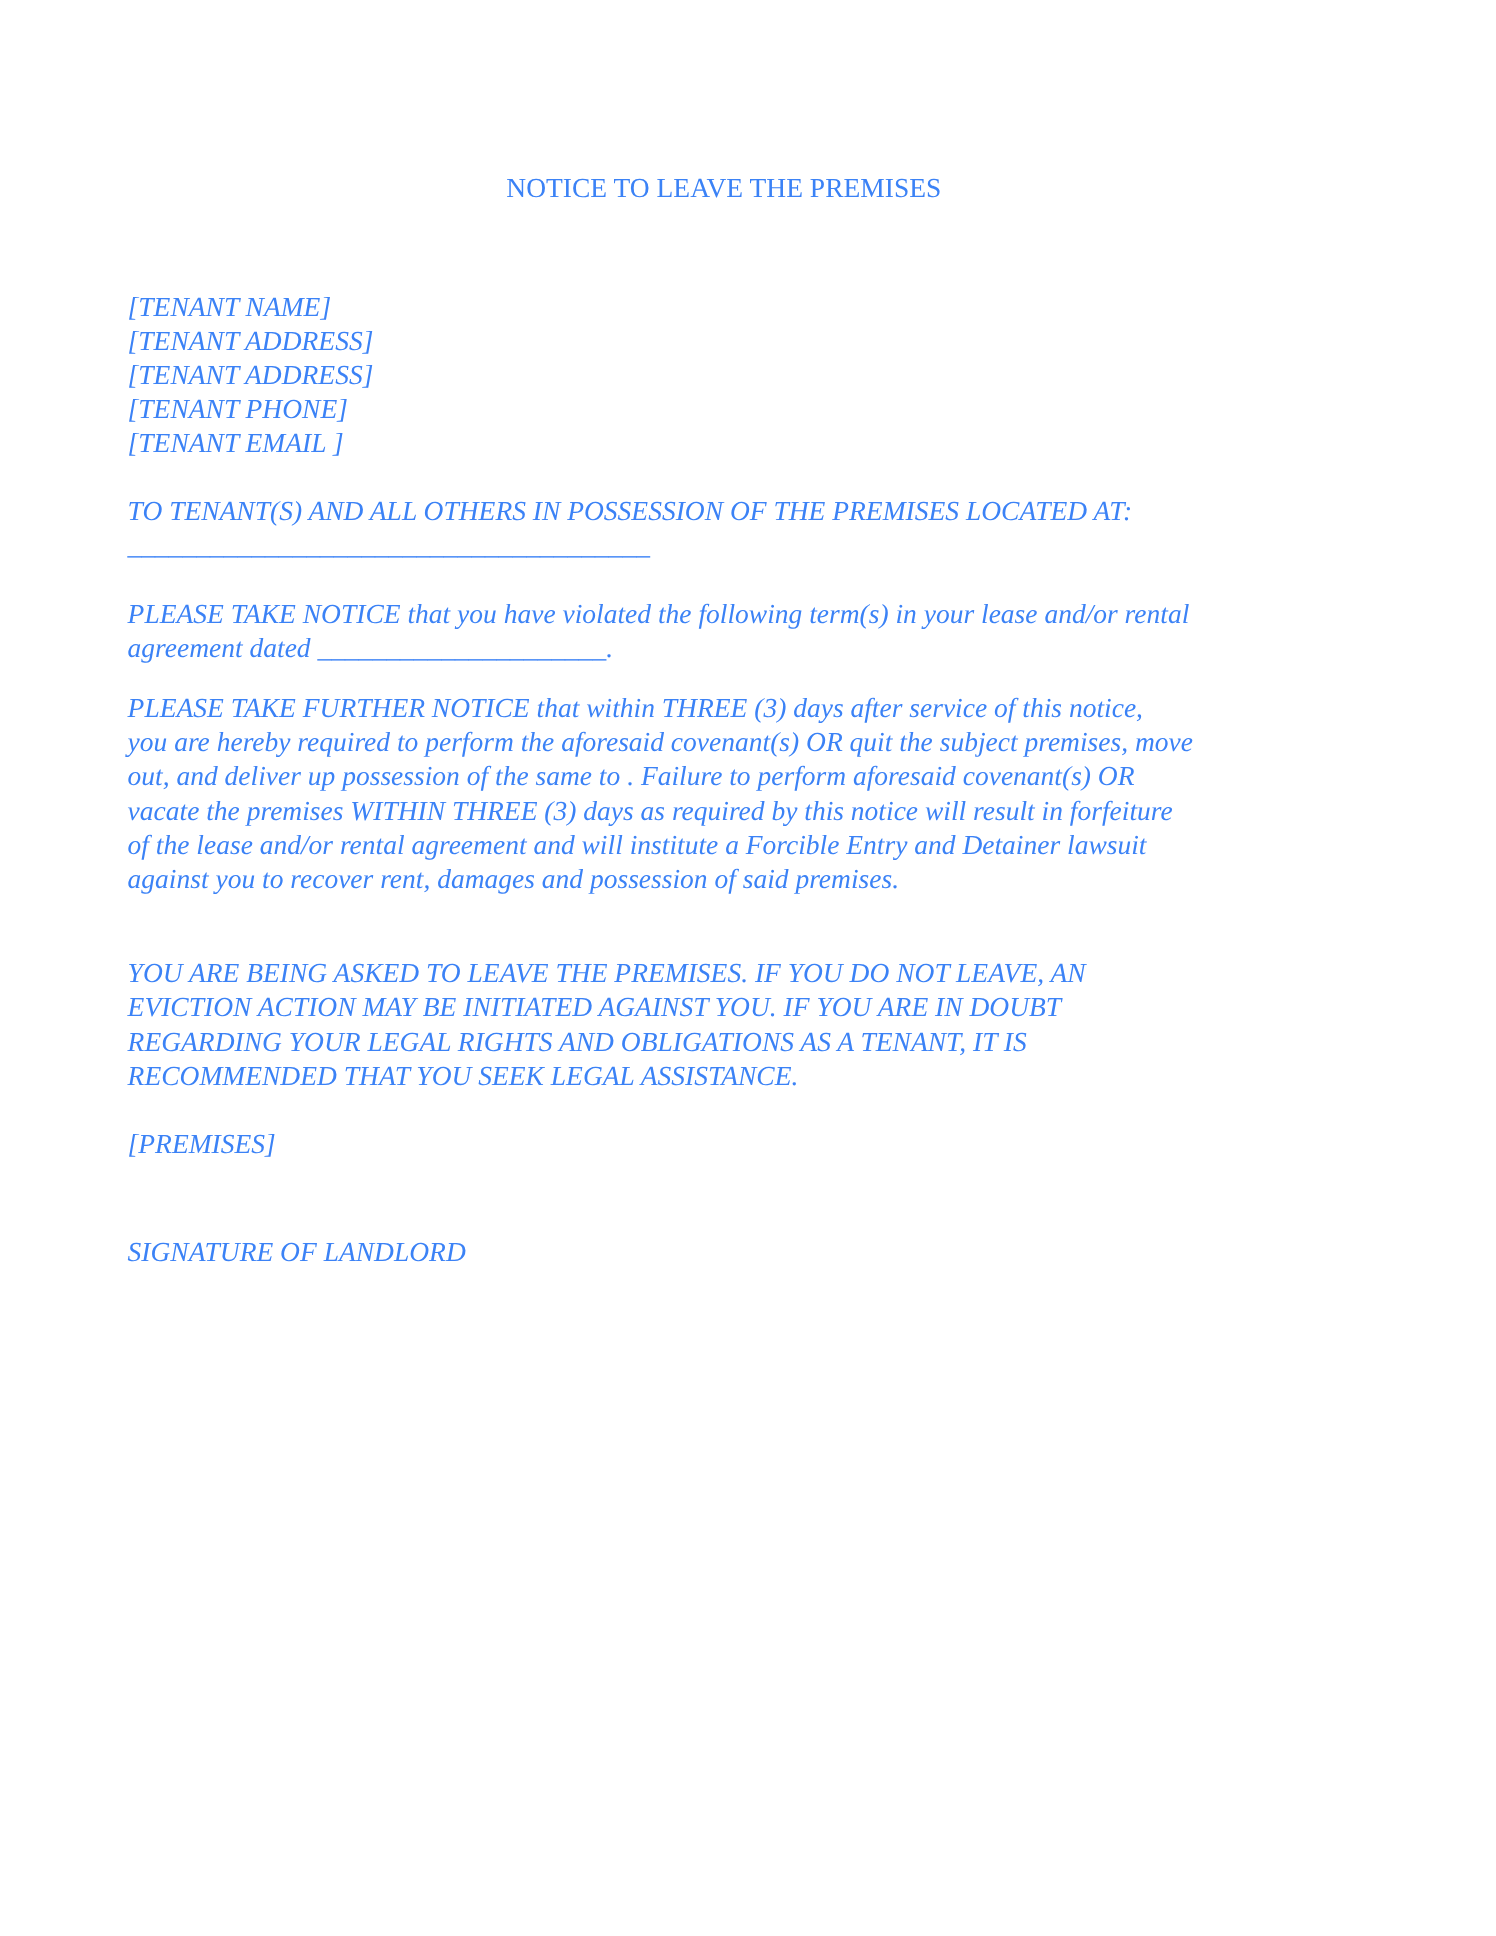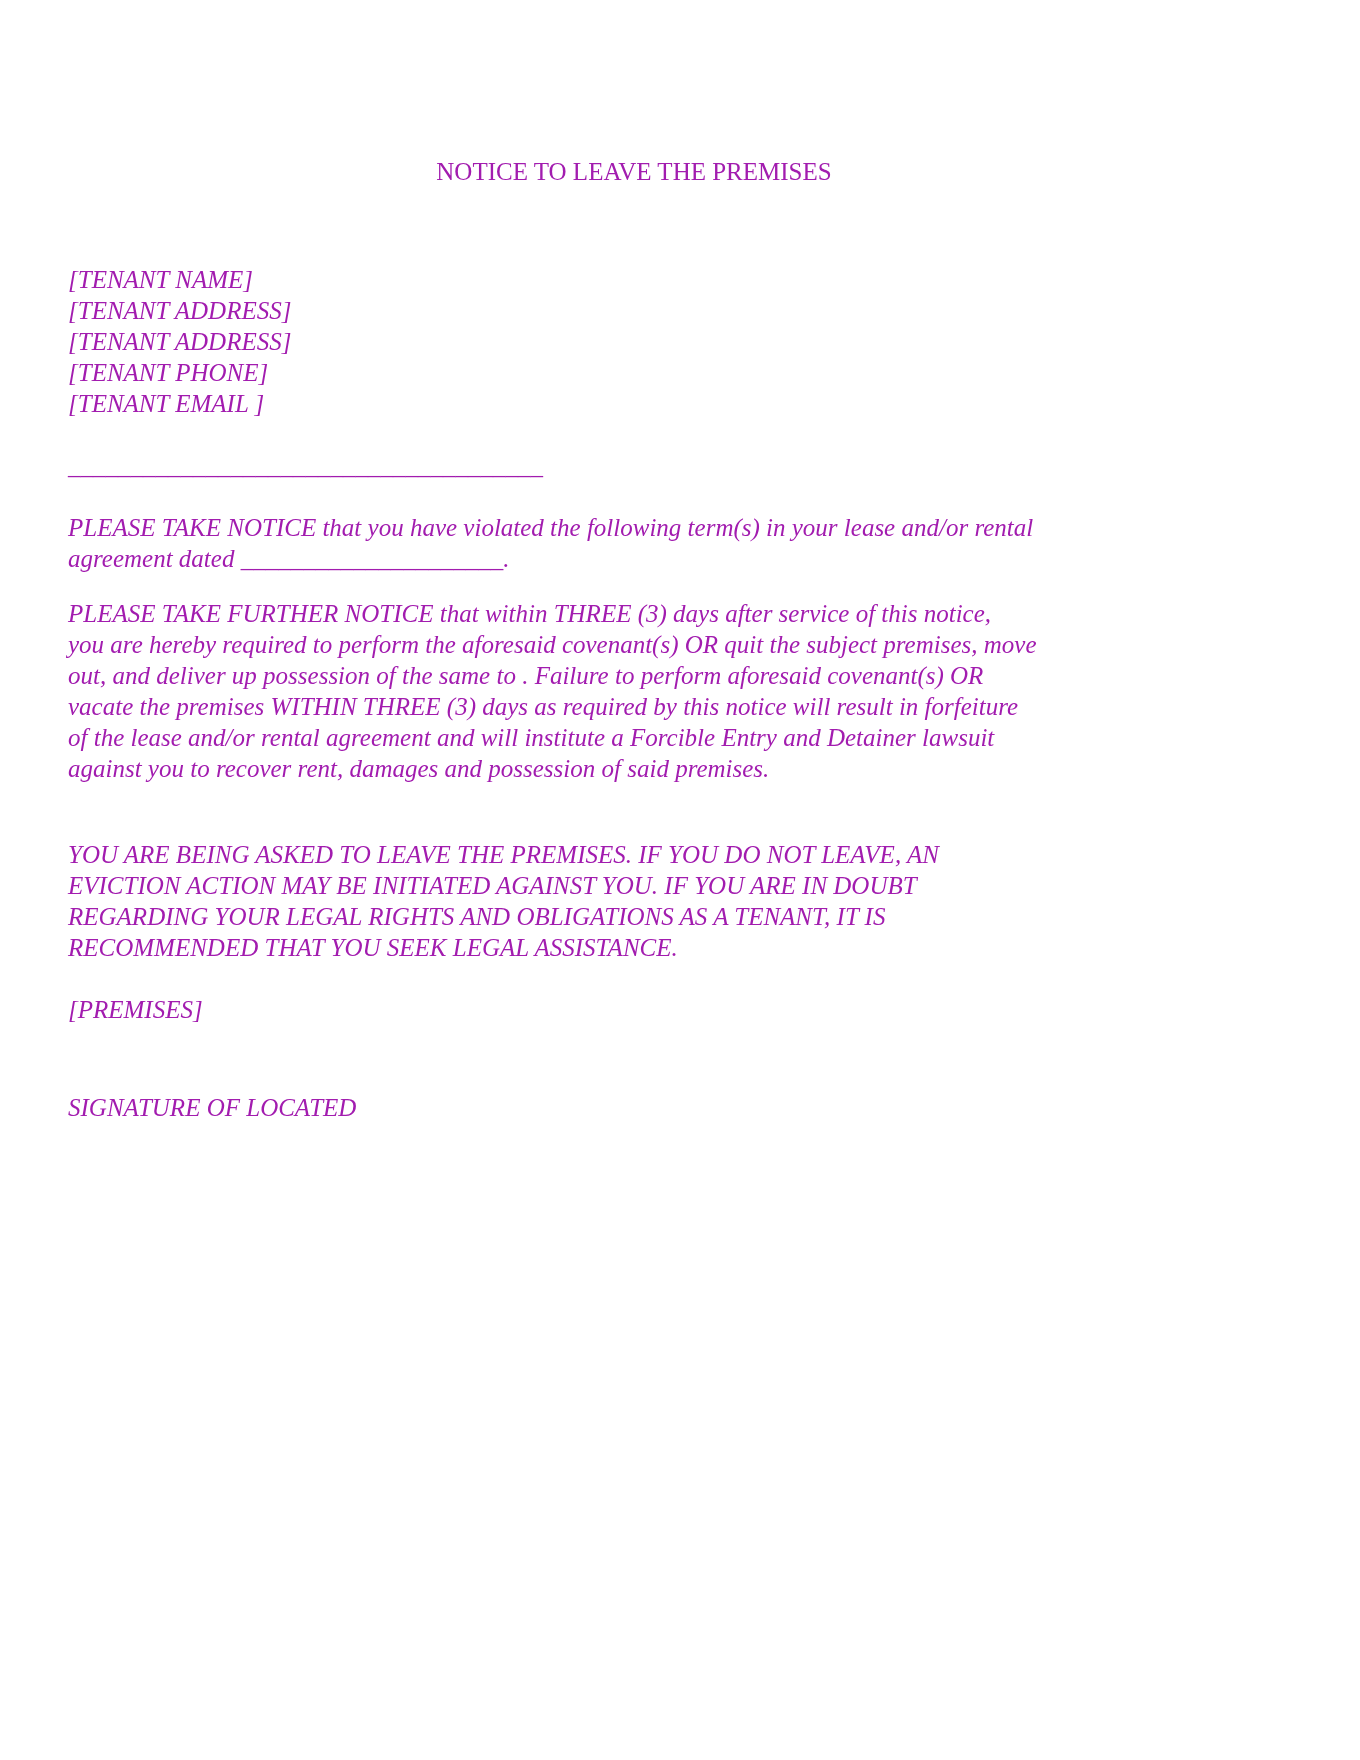--- a/index.html
+++ b/index.html
@@ -5,27 +5,27 @@
   html, body {
     margin: 0;
     padding: 0;
     background: #ffffff;
   }
   .doc-page {
     position: relative;
     width: 1360px;
     height: 1760px;
     box-sizing: border-box;
-    padding: 156px 160px 0 68px;
+    padding: 156px 160px 0 116px;
     background: #ffffff;
     overflow: hidden;
     font-family: "Liberation Serif", "DejaVu Serif", serif;
     font-size: 25px;
     line-height: 31px;
-    color: #a21caf;
+    color: #3b82f6;
   }
   .doc-line, .doc-block {
     margin: 0;
     white-space: pre;      
     font-style: italic;
   }
   .doc-title {
     margin: 0 0 77px 0;
     text-align: center;
     white-space: pre;
@@ -49,20 +49,21 @@
 <div class="doc-page">
 
   <h1 class="doc-title">NOTICE TO LEAVE THE PREMISES</h1>
 
   <div class="doc-block tenant-block">[TENANT NAME]
 [TENANT ADDRESS]
 [TENANT ADDRESS]
 [TENANT PHONE]
 [TENANT EMAIL ]</div>
 
+  <div class="doc-line to-tenants-line">TO TENANT(S) AND ALL OTHERS IN POSSESSION OF THE PREMISES LOCATED AT:</div>
 
   <div class="doc-line address-blank">______________________________________</div>
 
   <div class="doc-block notice-para">PLEASE TAKE NOTICE that you have violated the following term(s) in your lease and/or rental
 agreement dated _____________________.</div>
 
   <div class="doc-block further-notice-para">PLEASE TAKE FURTHER NOTICE that within THREE (3) days after service of this notice,
 you are hereby required to perform the aforesaid covenant(s) OR quit the subject premises, move
 out, and deliver up possession of the same to . Failure to perform aforesaid covenant(s) OR
 vacate the premises WITHIN THREE (3) days as required by this notice will result in forfeiture
@@ -70,15 +71,15 @@
 against you to recover rent, damages and possession of said premises.</div>
 
   <div class="doc-block leave-warning-para">YOU ARE BEING ASKED TO LEAVE THE PREMISES. IF YOU DO NOT LEAVE, AN
 EVICTION ACTION MAY BE INITIATED AGAINST YOU. IF YOU ARE IN DOUBT
 REGARDING YOUR LEGAL RIGHTS AND OBLIGATIONS AS A TENANT, IT IS
 RECOMMENDED THAT YOU SEEK LEGAL ASSISTANCE.</div>
 
   <div class="doc-line landlord-line">[PREMISES]</div>
 
 
-  <div class="doc-line signature-label">SIGNATURE OF LOCATED</div>
+  <div class="doc-line signature-label">SIGNATURE OF LANDLORD</div>
 
 </div>
 
 </body></html>

